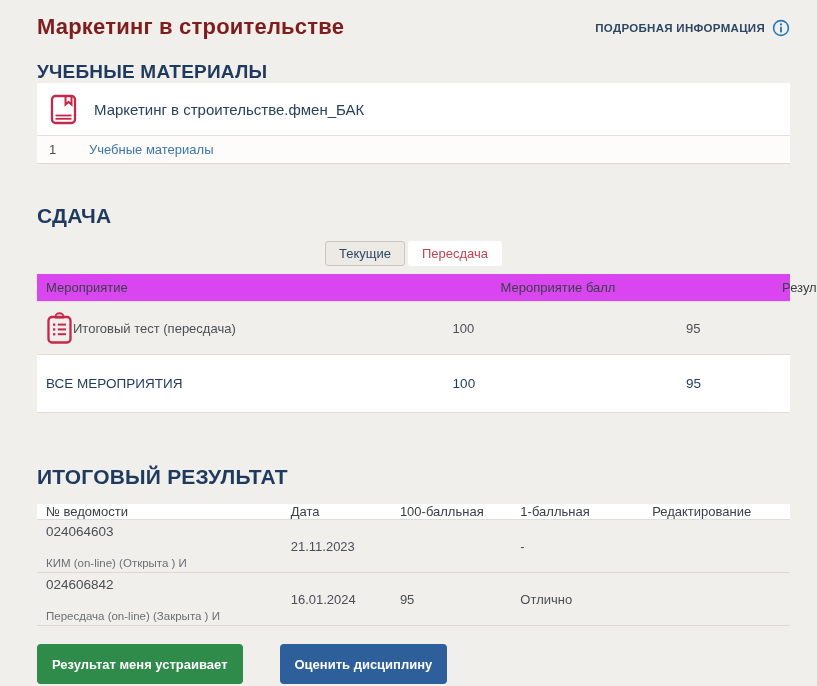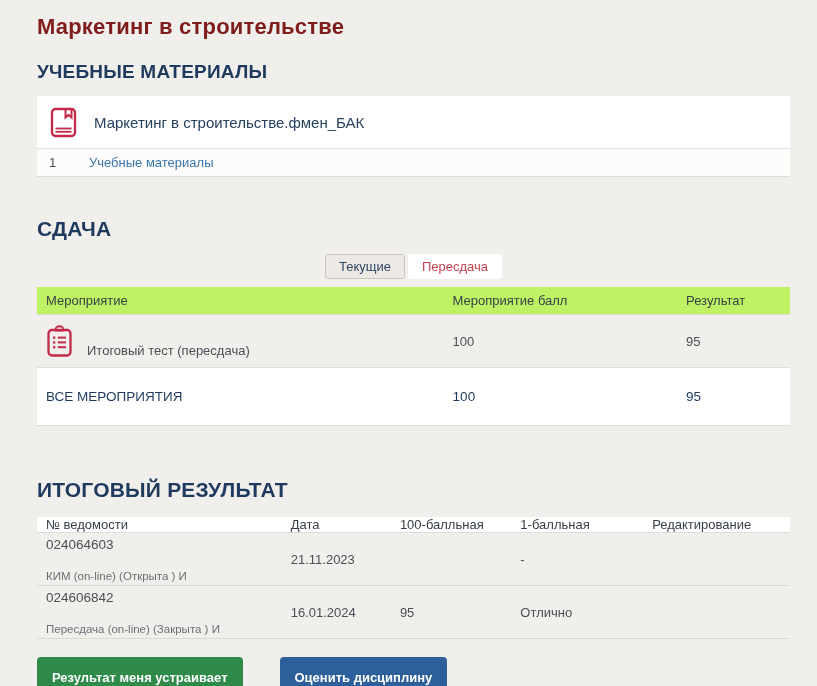--- a/index.html
+++ b/index.html
@@ -18,41 +18,41 @@
   .info-link { display: flex; align-items: center; gap: 7px; margin-top: 5px; cursor: pointer; text-decoration: none; }
   .info-link-text { color: #2d4664; font-size: 11.5px; font-weight: bold; letter-spacing: 0.3px; }
 
   
   .section-heading { color: #1e3a5e; font-weight: bold; letter-spacing: 0.2px; }
   .h-materials { font-size: 19px; margin-top: 21px; }
   .h-sdacha { font-size: 21px; margin-top: 40px; }
   .h-final { font-size: 21px; margin-top: 52px; }
 
   
-  .materials-card { margin-top: 13px; background: #ffffff; border-bottom: 1px solid #dedbd5; }
+  .materials-card { background: #ffffff; border-bottom: 1px solid #dedbd5; }
   .materials-main { display: flex; align-items: center; gap: 16px; padding: 10px 12px; height: 52px; }
   .materials-main a { color: #27415f; font-size: 15px; text-decoration: none; }
   .materials-row { display: flex; align-items: center; border-top: 1px solid #e4e1dc; padding: 6px 12px; height: 28px; background: #fdfcfb; }
   .materials-row .row-num { width: 40px; font-size: 13px; color: #4a4f55; }
   .materials-row a { color: #3a77ad; font-size: 13px; text-decoration: none; }
 
   
   .tabs { display: flex; justify-content: center; gap: 3px; margin-top: 13px; }
   .tab { font-size: 13px; padding: 4px 13px; border-radius: 3px; cursor: pointer; border: 1px solid transparent; }
   .tab-inactive { background: #edeae5; border-color: #c9c6c0; color: #2d4664; }
   .tab-active { background: #ffffff; color: #c5424f; }
 
   
   .sub-table { margin-top: 8px; }
   .sub-grid { display: grid; grid-template-columns: 54% 31% 15%; align-items: center; }
-  .sub-head { background: #bef264; height: 28px; border-bottom: 1px solid #e0ddd8; font-size: 13px; color: #3a4048; }
+  .sub-head { background: #d946ef; height: 28px; border-bottom: 1px solid #e0ddd8; font-size: 13px; color: #3a4048; gap: 48px; }
   .sub-head > div { padding-left: 9px; }
   .sub-row { height: 53px; font-size: 13px; color: #4a4f55; border-bottom: 1px solid #e0ddd8; }
   .sub-row > div { padding-left: 9px; }
-  .event-cell { display: flex; align-items: flex-end; gap: 14px; }
+  .event-cell { display: flex; align-items: center; }
   .sub-total { background: #ffffff; height: 58px; font-size: 13.5px; font-weight: normal; color: #1e3a5e; border-bottom: 1px solid #e0ddd8; }
   .sub-total > div { padding-left: 9px; }
 
   
   .final-table { margin-top: 15px; }
   .final-grid { display: grid; grid-template-columns: 32.5% 14.5% 16% 17.5% 19.5%; align-items: center; }
   .final-head { background: #ffffff; height: 16px; border-bottom: 1px solid #e0ddd8; font-size: 13px; color: #3a4048; }
   .final-head > div { padding-left: 9px; }
   .final-row { min-height: 53px; font-size: 13px; color: #4a4f55; border-bottom: 1px solid #dcd9d3; }
   .final-row > div { padding-left: 9px; }
@@ -68,20 +68,30 @@
 
   .icon-wrap { display: inline-flex; align-items: center; }
 </style>
 </head>
 <body>
 
 <div class="page">
 
   <div class="page-header">
     <div class="course-title">Маркетинг в строительстве</div>
+    <a class="info-link">
+      <span class="info-link-text">ПОДРОБНАЯ ИНФОРМАЦИЯ</span>
+      <span class="icon-wrap">
+        <svg width="18" height="18" viewBox="0 0 18 18">
+          <circle cx="9" cy="9" r="7.4" fill="none" stroke="#2779b5" stroke-width="1.6"></circle>
+          <circle cx="9" cy="5.4" r="1.15" fill="#2779b5"></circle>
+          <rect x="8.05" y="7.4" width="1.9" height="6.2" rx="0.95" fill="#2779b5"></rect>
+        </svg>
+      </span>
+    </a>
   </div>
 
   <div class="section-heading h-materials">УЧЕБНЫЕ МАТЕРИАЛЫ</div>
 
   <div class="materials-card">
     <div class="materials-main">
       <span class="icon-wrap">
         <svg width="29" height="31" viewBox="0 0 29 31">
           <rect x="3" y="2" width="23" height="27" rx="3.5" fill="none" stroke="#c5294a" stroke-width="2.3"></rect>
           <path d="M16.5 3 v7.5 l3 -2.6 3 2.6 V3" fill="none" stroke="#c5294a" stroke-width="2"></path>

